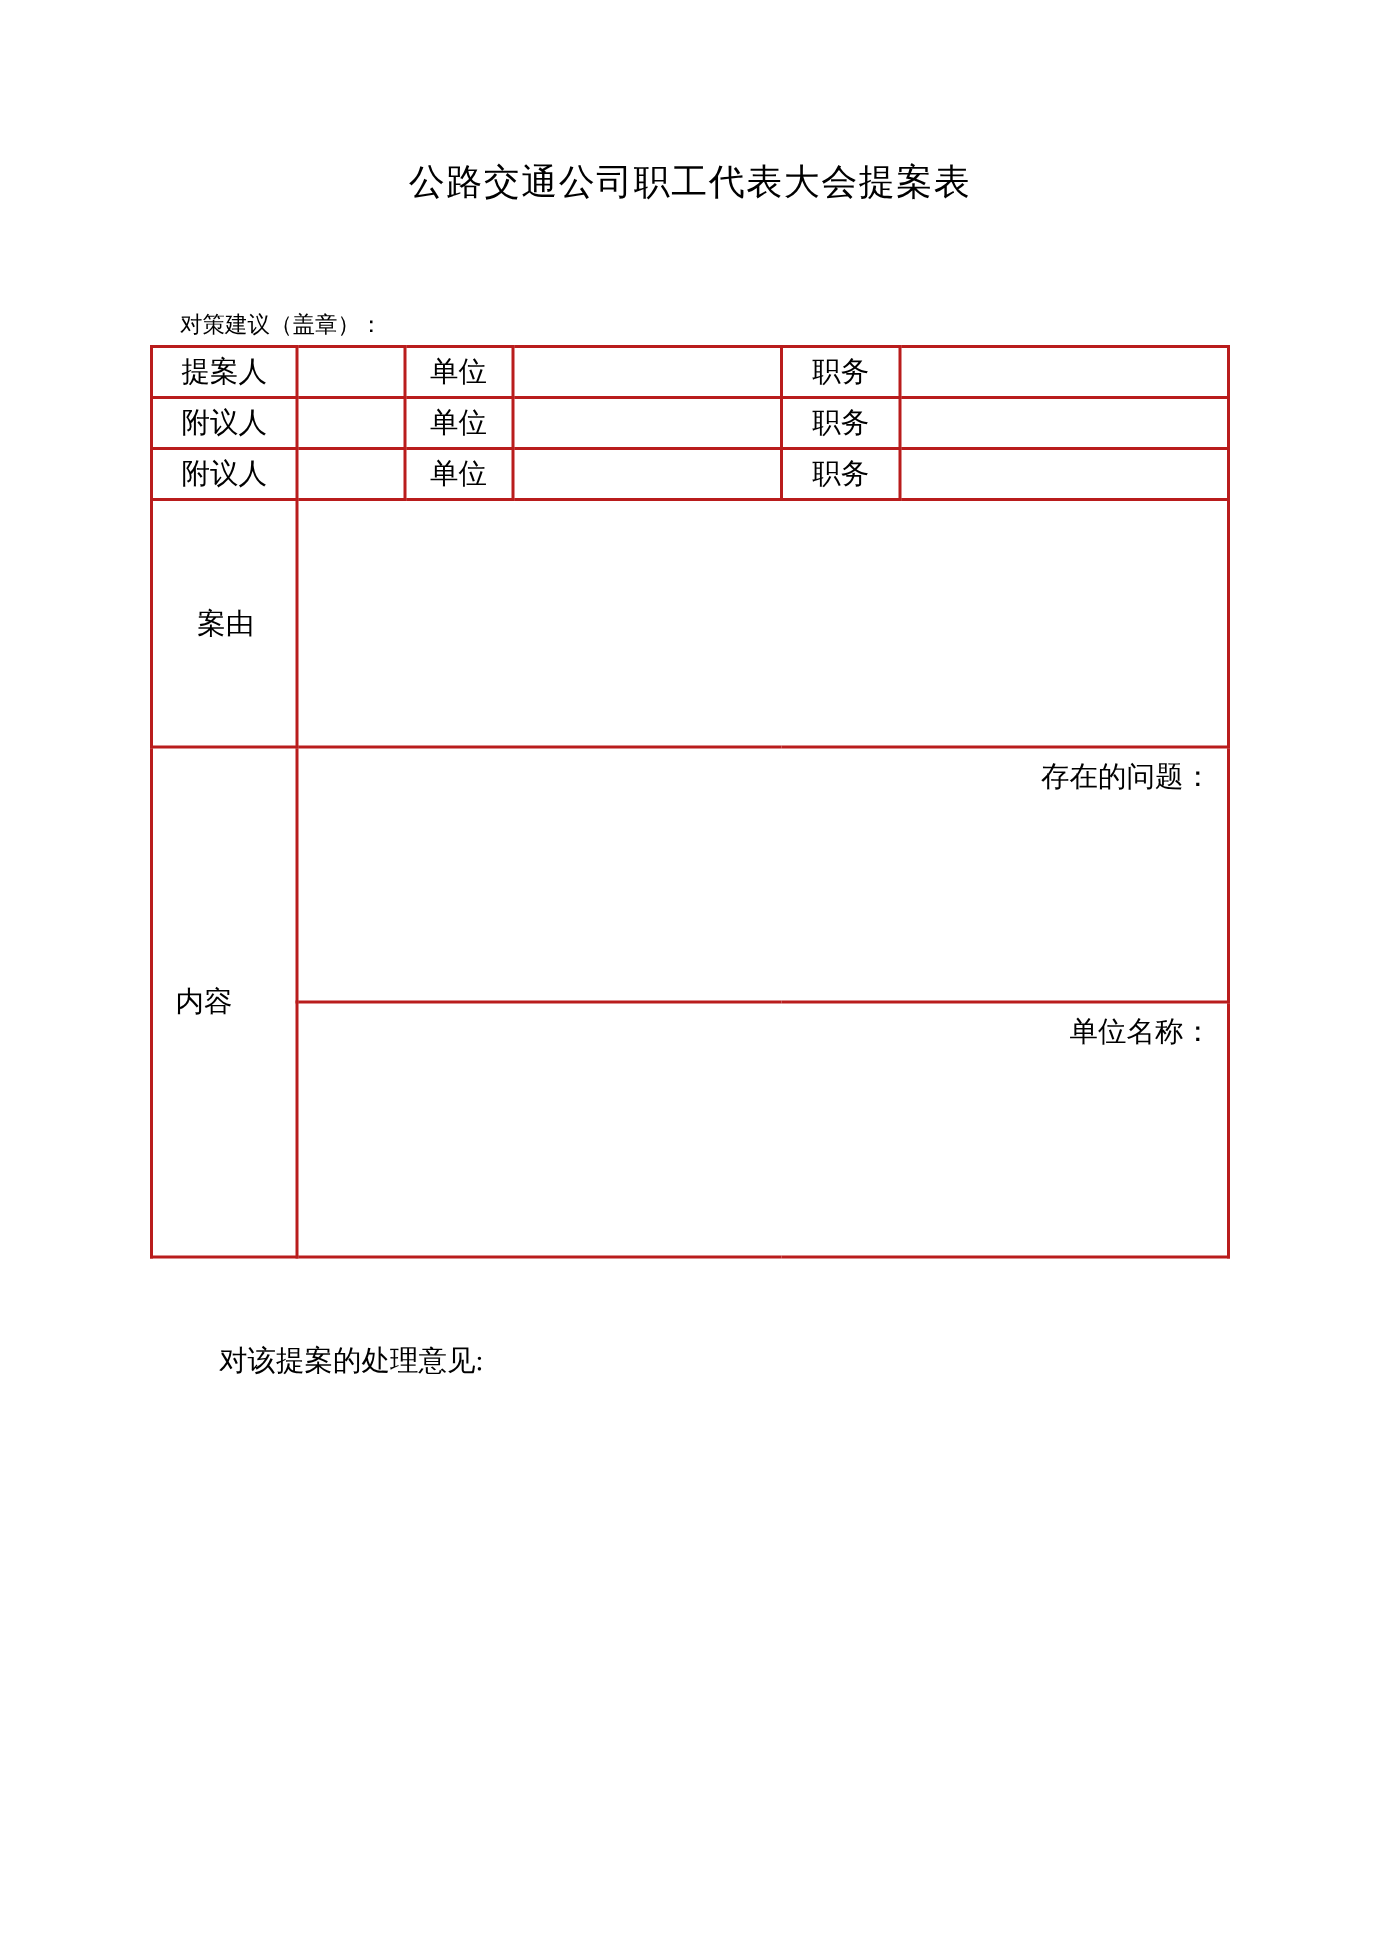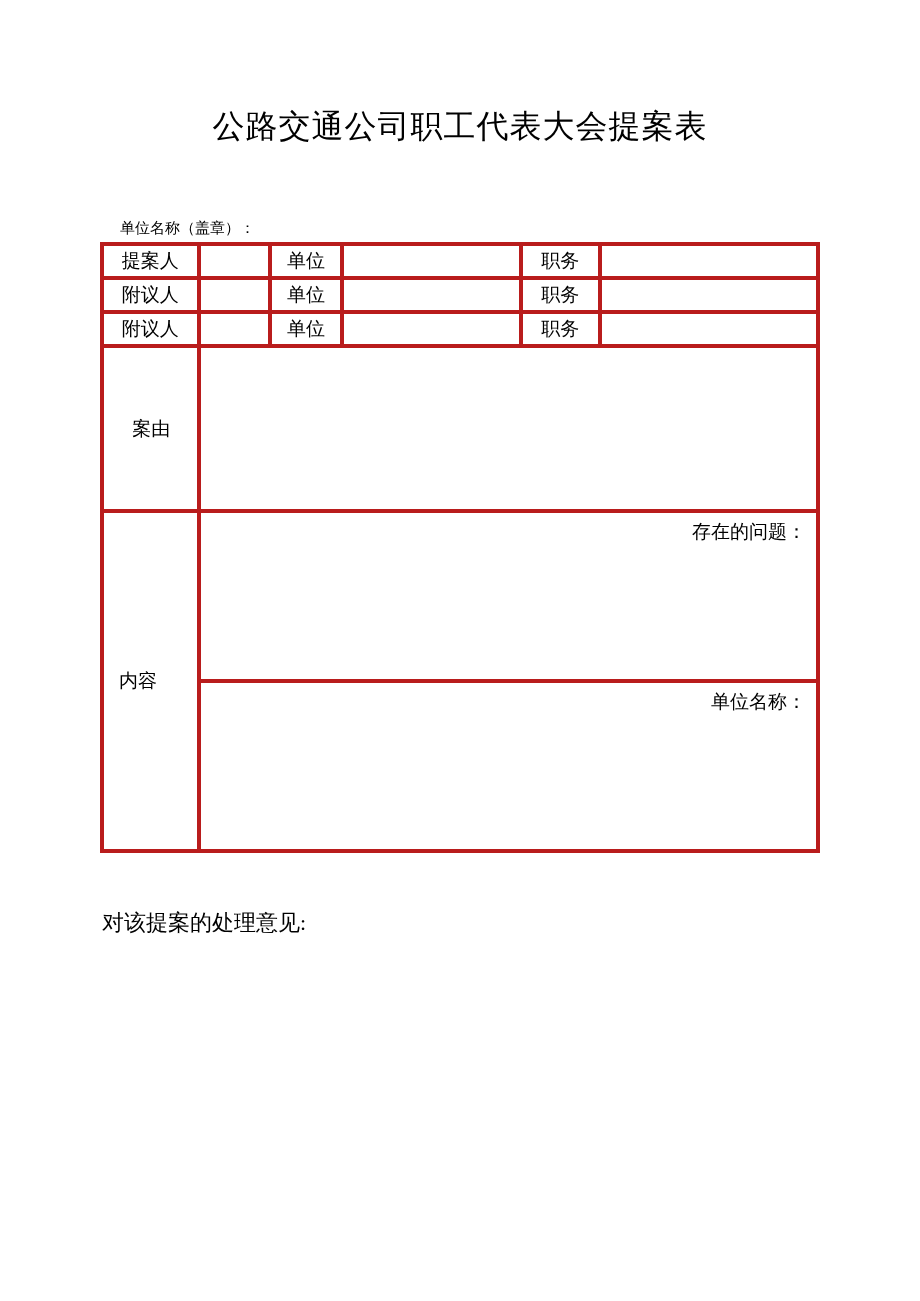--- a/index.html
+++ b/index.html
@@ -9,37 +9,37 @@
     }
     body {
       font-family: "SimSun", "宋体", serif;
       background: #ffffff;
       width: 920px;
       height: 1301px;
       padding: 105px 100px 0 100px;
     }
     .title {
       text-align: center;
-      font-size: 32px;
+      font-size: 24px;
       font-weight: normal;
       margin-bottom: 70px;
       letter-spacing: 1px;
     }
     .unit-label {
       font-size: 15px;
       margin-bottom: 4px;
       padding-left: 20px;
     }
     table {
       border-collapse: collapse;
       width: 100%;
       table-layout: fixed;
     }
     td {
-      border: 4px solid #b91c1c;
+      border: 2px solid #b91c1c;
       font-size: 19px;
       text-align: center;
       vertical-align: middle;
       padding: 0;
     }
     .header-row td {
       height: 34px;
     }
     .col-label1 {
       width: 13.5%;
@@ -81,31 +81,32 @@
       padding: 6px 10px;
       font-size: 19px;
     }
     .sub-cell.first {
       padding-left: 4px;
     }
     .sub-cell.second {
       padding-left: 18px;
     }
     .opinion {
-      font-size: 22px;
+      font-size: 19px;
       margin-top: 55px;
       padding-left: 2px;
+      margin-left: 44px;
     }
   </style>
 </head>
 <body>
 
 <h1 class="title">公路交通公司职工代表大会提案表</h1>
 
-<div class="unit-label">单位名称（盖章）：</div>
+<div class="unit-label">对策建议（盖章）：</div>
 
 <table>
   <tbody>
       <tr class="header-row">
     <td class="col-label1">提案人</td>
     <td class="col-val1"></td>
     <td class="col-label2">单位</td>
     <td class="col-val2"></td>
     <td class="col-label3">职务</td>
     <td class="col-val3"></td>

